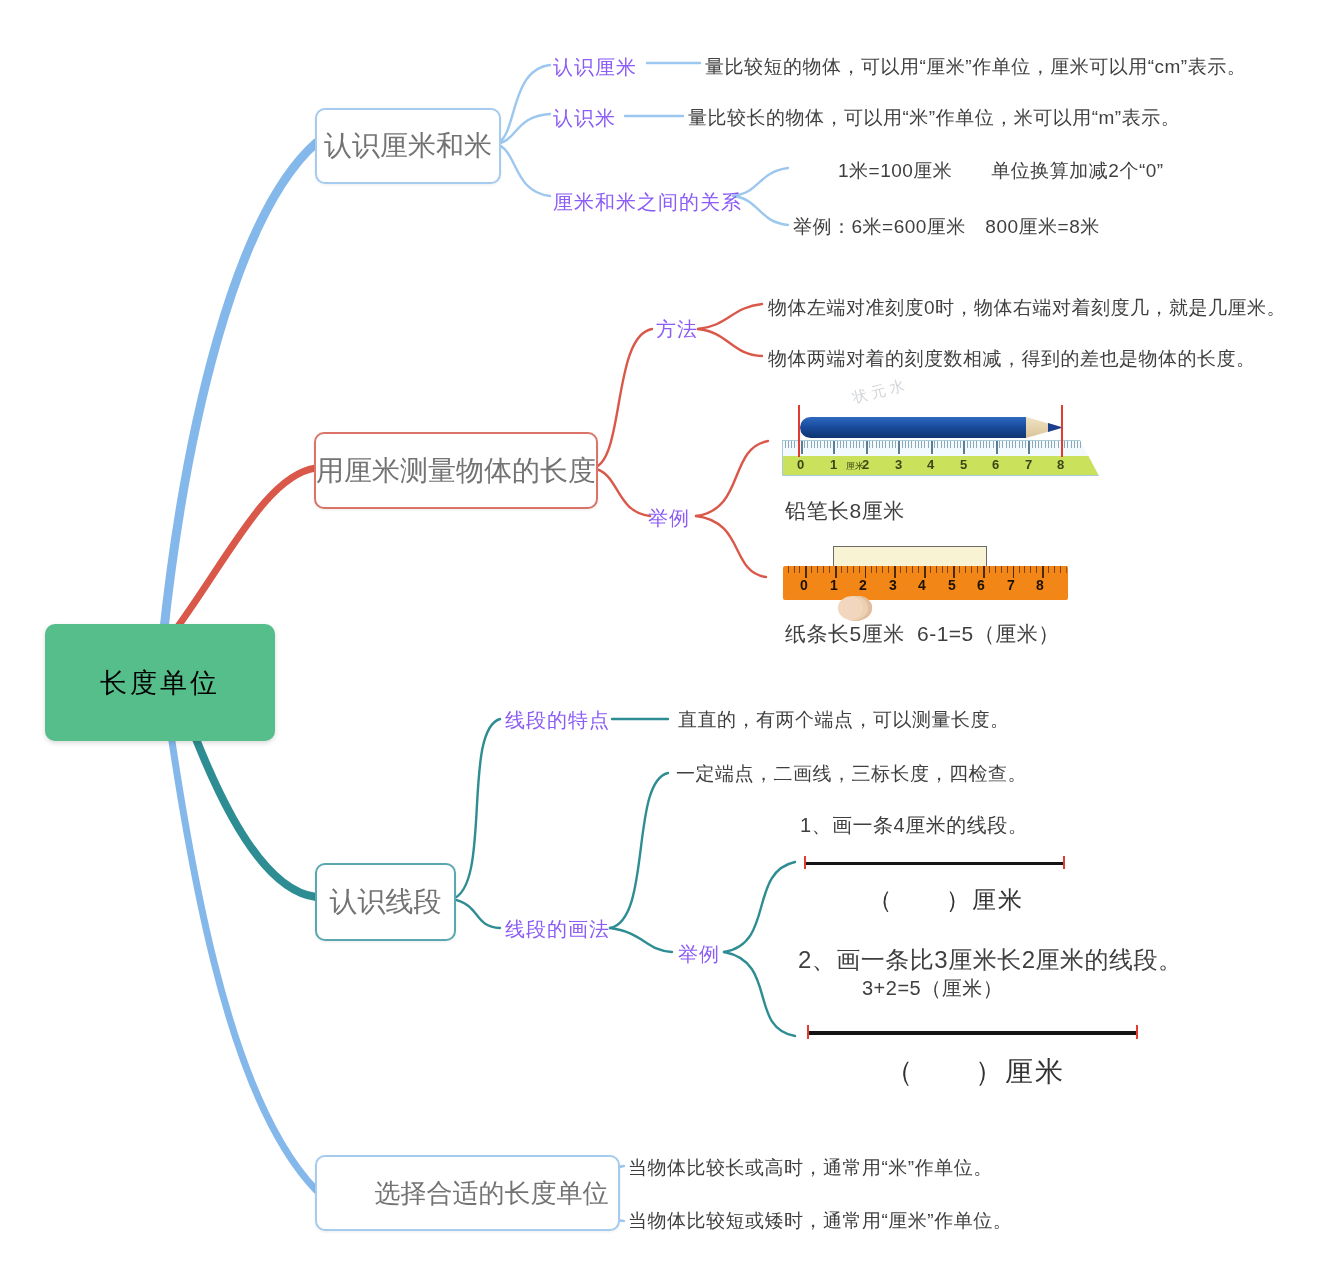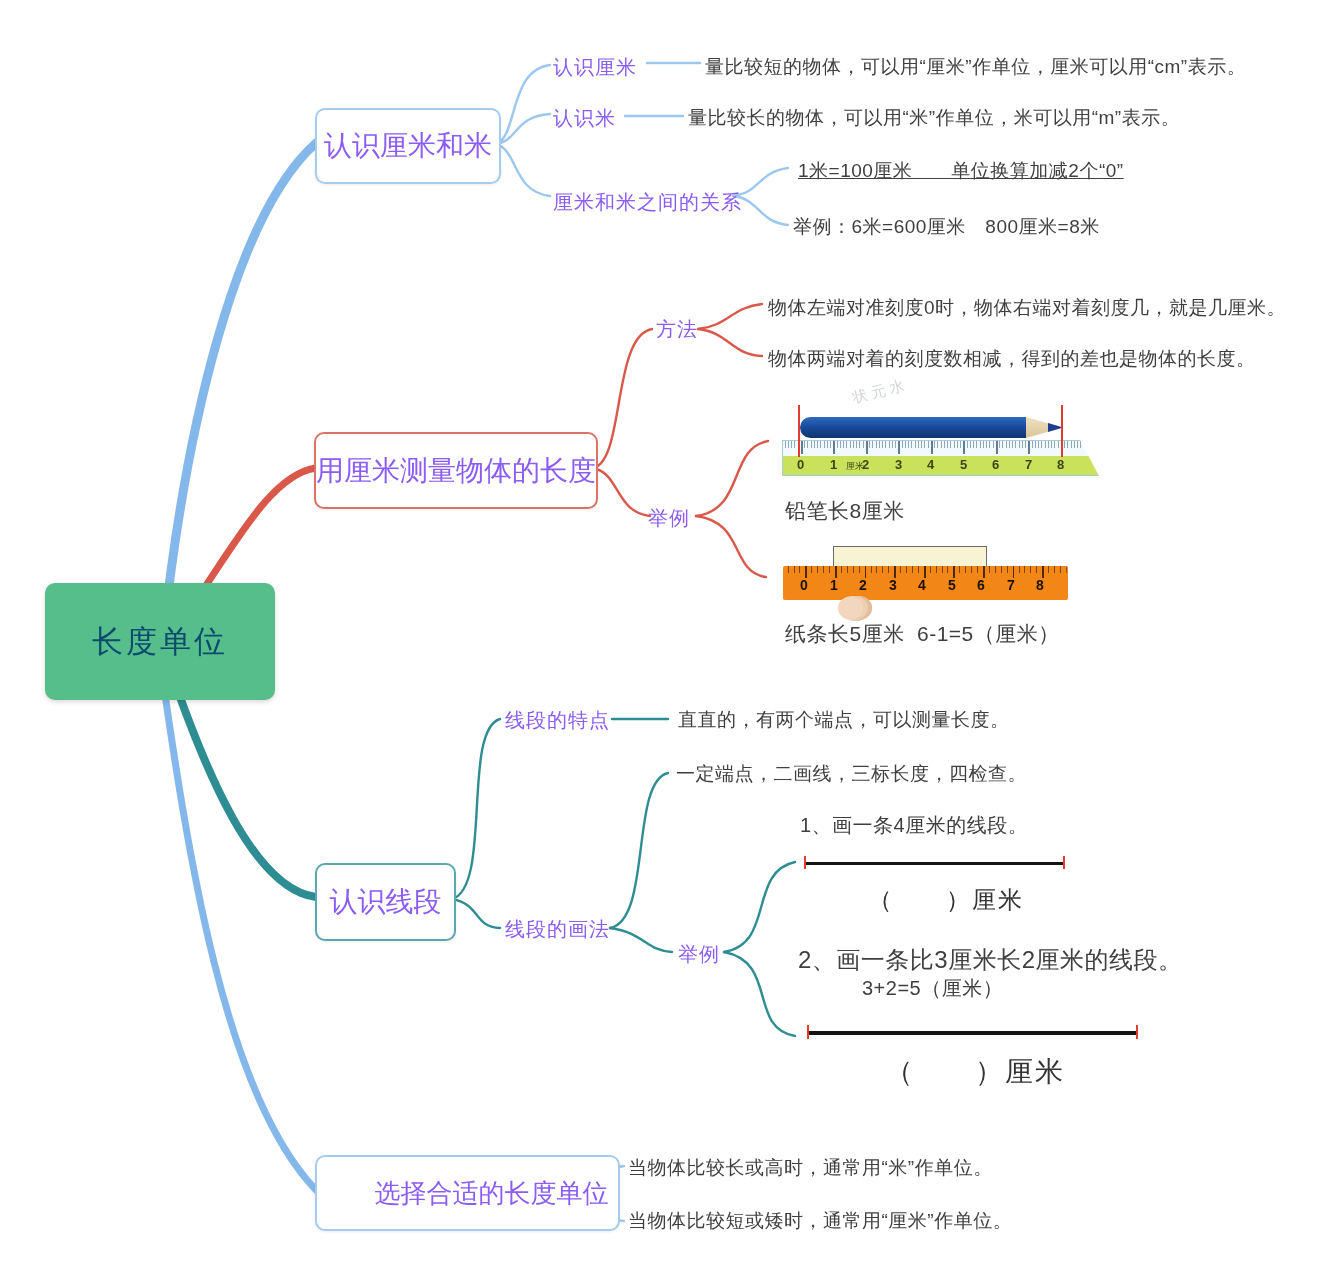--- a/index.html
+++ b/index.html
@@ -4,23 +4,23 @@
 <style>
   html,body{margin:0;padding:0;}
   body{
     width:1334px;height:1280px;position:relative;background:#ffffff;
     font-family:"Liberation Sans","DejaVu Sans",sans-serif;overflow:hidden;
   }
   svg.connectors{position:absolute;left:0;top:0;z-index:1;}
   .node{
     position:absolute;z-index:3;background:#fff;border-radius:10px;
     display:flex;align-items:center;justify-content:center;
-    color:#8b5cf6;box-shadow:0 1px 3px rgba(0,0,0,0.08);white-space:nowrap;
-  }
-  .node.root{background:#55BE8B;color:#0c4a6e;border:none;font-size:31px;letter-spacing:3px;box-shadow:0 2px 5px rgba(0,0,0,0.15);}
+    color:#737373;box-shadow:0 1px 3px rgba(0,0,0,0.08);white-space:nowrap;
+  }
+  .node.root{background:#55BE8B;color:#000000;border:none;font-size:27px;letter-spacing:3px;box-shadow:0 2px 5px rgba(0,0,0,0.15);margin-top:41px;}
   .node.b1,.node.b4{border:2px solid #A5CBEF;}
   .node.b2{border:2px solid #DA7468;}
   .node.b3{border:2px solid #5AA7B1;}
   .topic{
     position:absolute;z-index:3;font-size:20px;color:#8b5cf6;white-space:nowrap;letter-spacing:1px;
   }
   .leaf{
     position:absolute;z-index:3;font-size:19px;color:#3f3f3f;white-space:nowrap;letter-spacing:0.5px;
   }
   .answer{
@@ -131,21 +131,21 @@
   <span>选择合适的长度单位</span>
 </div>
 
 <div class="topic" style="left:553px;top:54px;">认识厘米</div>
 <div class="leaf" style="left:705px;top:54px;">量比较短的物体，可以用“厘米”作单位，厘米可以用“cm”表示。</div>
 
 <div class="topic" style="left:553px;top:105px;">认识米</div>
 <div class="leaf" style="left:688px;top:105px;">量比较长的物体，可以用“米”作单位，米可以用“m”表示。</div>
 
 <div class="topic" style="left:553px;top:189px;">厘米和米之间的关系</div>
-<div class="leaf" style="left:798px;top:158px;text-decoration:underline;">1米=100厘米　　单位换算加减2个“0”</div>
+<div class="leaf" style="left:838px;top:158px;">1米=100厘米　　单位换算加减2个“0”</div>
 <div class="leaf" style="left:793px;top:214px;">举例：6米=600厘米　800厘米=8米</div>
 
 <div class="topic" style="left:656px;top:316px;">方法</div>
 <div class="leaf" style="left:768px;top:295px;">物体左端对准刻度0时，物体右端对着刻度几，就是几厘米。</div>
 <div class="leaf" style="left:768px;top:346px;">物体两端对着的刻度数相减，得到的差也是物体的长度。</div>
 
 <div class="topic" style="left:648px;top:505px;">举例</div>
 
 <div class="watermark">状元水</div>
 <div class="pencil-body"></div>

